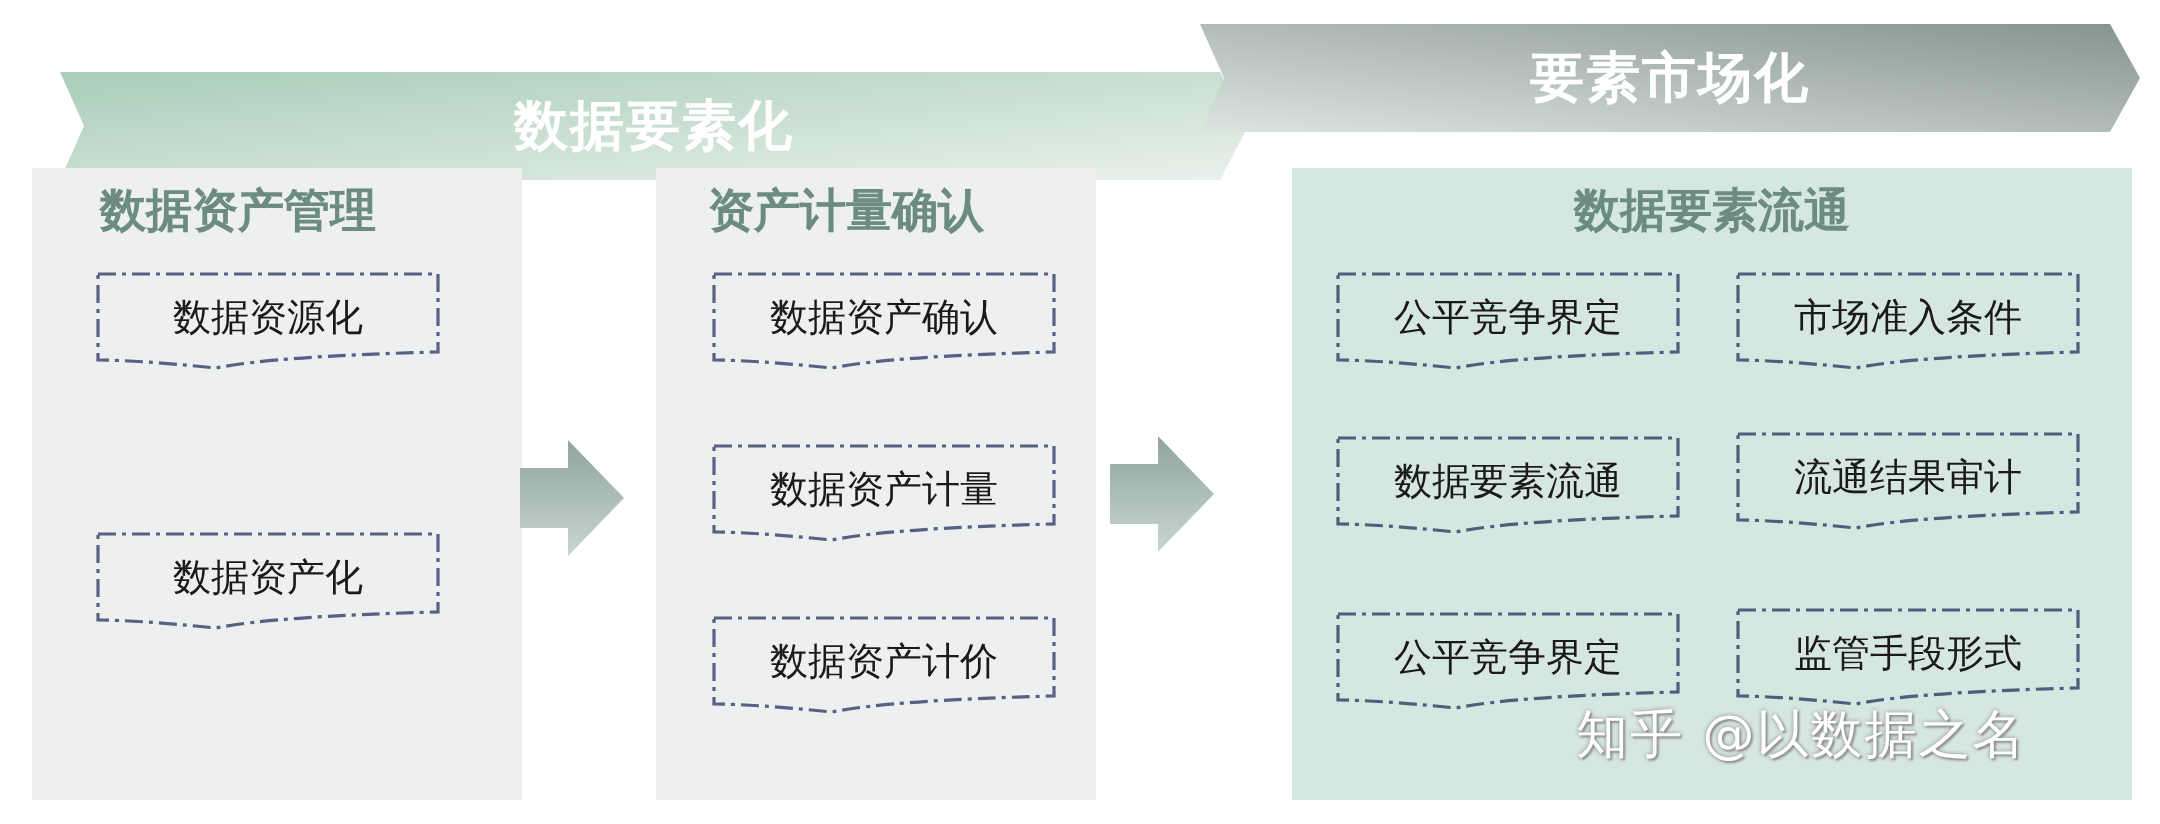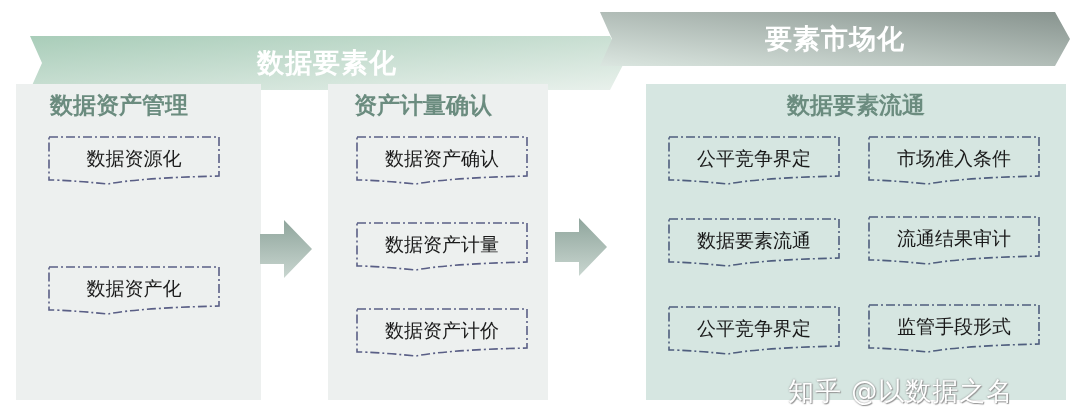--- a/index.html
+++ b/index.html
@@ -28,21 +28,21 @@
   .box svg { position: absolute; left: 0; top: 0; width: 100%; height: 100%; overflow: visible; }
   .box .txt { position: absolute; left: 0; right: 0; top: 10px; text-align: center;
               font-size: 19px; color: #1a1a1a; }
 
   .arrow { position: absolute; width: 52px; height: 58px; }
   .arrow svg { width: 100%; height: 100%; }
   #arrow-1 { left: 260px; top: 220px; }
   #arrow-2 { left: 555px; top: 218px; }
 
   .watermark { position: absolute; left: 788px; top: 350px; font-size: 26px;
-               color: #ffffff; text-shadow: 0 0 2px #8a8a8a, 1px 1px 1px #9a9a9a; letter-spacing: 1px; margin-top: 24px; }
+               color: #ffffff; text-shadow: 0 0 2px #8a8a8a, 1px 1px 1px #9a9a9a; letter-spacing: 1px; }
 </style>
 </head>
 <body>
 
 <div class="banner" id="banner-left">
   <svg viewBox="0 0 594 54" preserveAspectRatio="none">
     <defs>
       <linearGradient id="gl" x1="0" y1="0" x2="1" y2="1">
         <stop offset="0" stop-color="#a9cdb9"></stop>
         <stop offset="1" stop-color="#e9f1ec"></stop>

